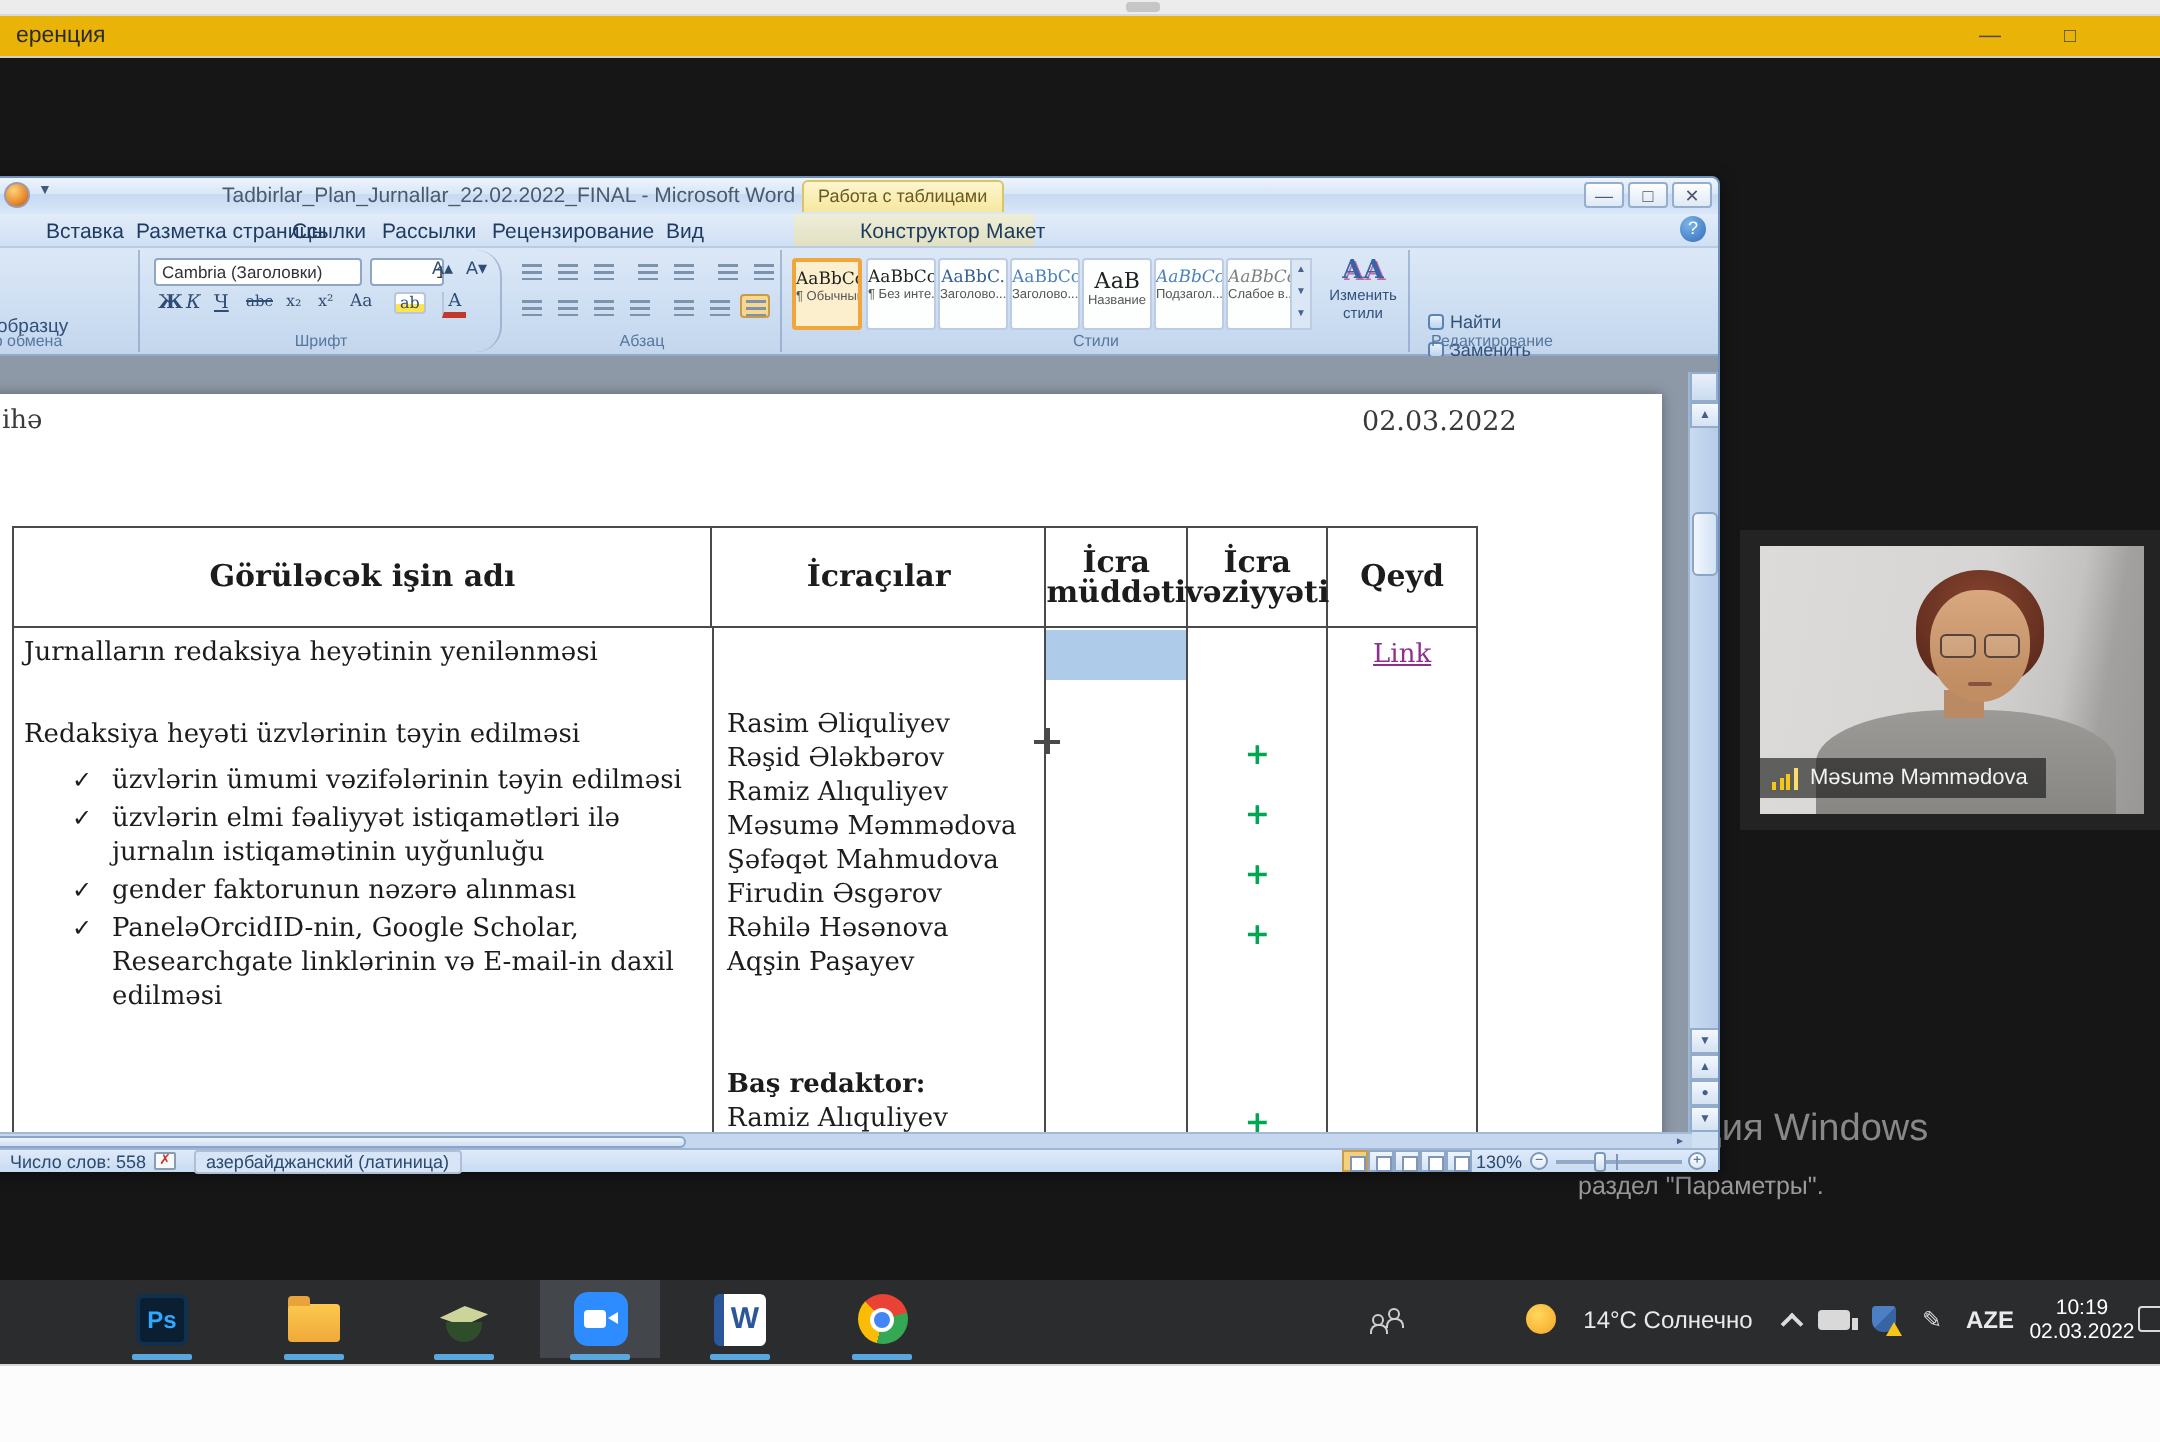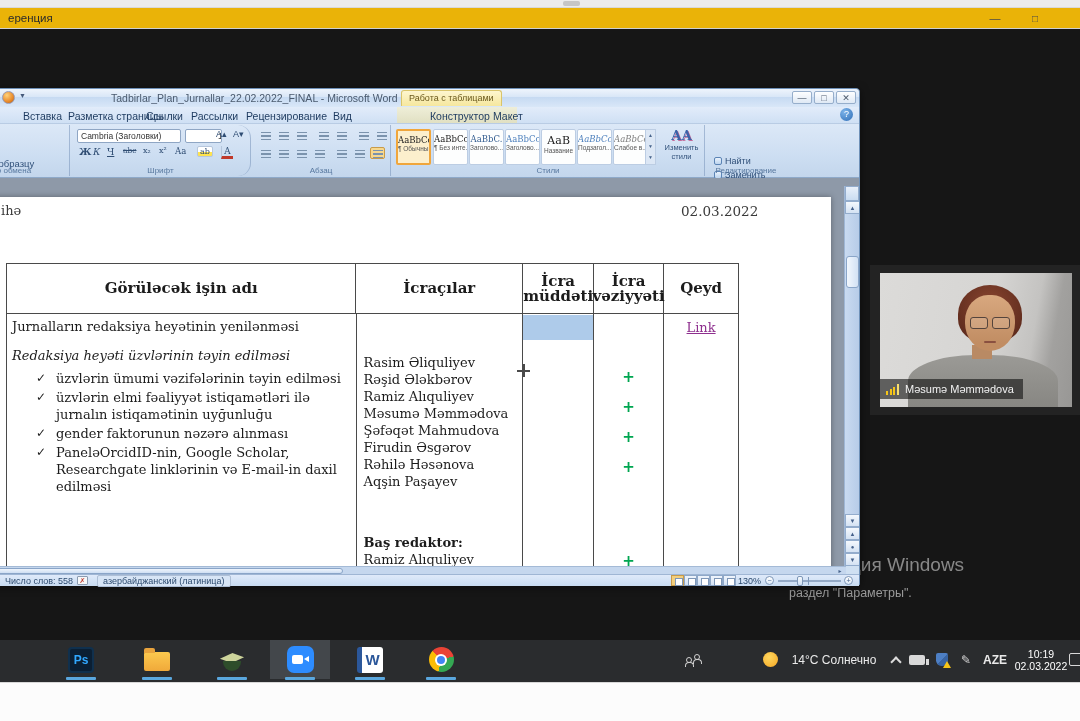--- a/index.html
+++ b/index.html
@@ -81,21 +81,21 @@
   .page { position:absolute; left:0; top:19px; width:892px; height:520px; background:#fff; box-shadow:0 0 6px rgba(0,0,0,.35); }
   .doc-frag { position:absolute; left:62px; top:6px; font-family:"DejaVu Serif",serif; font-size:13px; color:#3a3a3a; }
   .doc-date { position:absolute; left:742px; top:6px; font-family:"DejaVu Serif",serif; font-size:13.5px; color:#3a3a3a; }
   .tbl { position:absolute; left:67px; top:66px; width:733px; height:470px; border-left:1px solid #4a4a4a; border-top:1px solid #4a4a4a; font-family:"DejaVu Serif",serif; color:#1c1c1c; }
   .trow { display:flex; }
   .tcell { border-right:1px solid #4a4a4a; position:relative; }
   .th { height:50px; border-bottom:1px solid #4a4a4a; display:flex; align-items:center; justify-content:center; text-align:center; font-weight:bold; font-size:15px; line-height:15px; }
   .tb { height:420px; }
   .cw1{width:350px;} .cw2{width:167px;} .cw3{width:71px;} .cw4{width:70px;} .cw5{width:75px;}
   .task-cell { padding:5px 8px 0 5px; font-size:13px; line-height:16px; }
-  .task-sub { margin-top:13px; font-style:italic; }
+  .task-sub { margin-top:25px; }
   .chk { list-style:none; margin-top:6px; }
   .chk li { position:relative; padding-left:44px; margin-bottom:2px; line-height:17px; max-width:330px; }
   .chk .mk { position:absolute; left:24px; top:0; font-family:"DejaVu Sans",sans-serif; font-size:12px; }
   .exec-cell { padding:40px 4px 0 7px; font-size:13px; }
   .exec-cell div { line-height:17px; white-space:nowrap; }
   .chief { margin-top:44px; font-weight:bold; }
   .sel-cell { position:absolute; left:0; top:1px; width:100%; height:25px; background:#aecbea; }
   .plus { position:absolute; left:0; width:100%; text-align:center; color:#00a651; font-weight:bold; font-size:15px; font-family:"DejaVu Sans",sans-serif; }
   .qeyd-link { position:absolute; left:0; top:6px; width:100%; text-align:center; font-size:13px; color:#8e2f8e; text-decoration:underline; }
   .move-cursor { position:absolute; left:578px; top:167px; width:13px; height:13px; }

